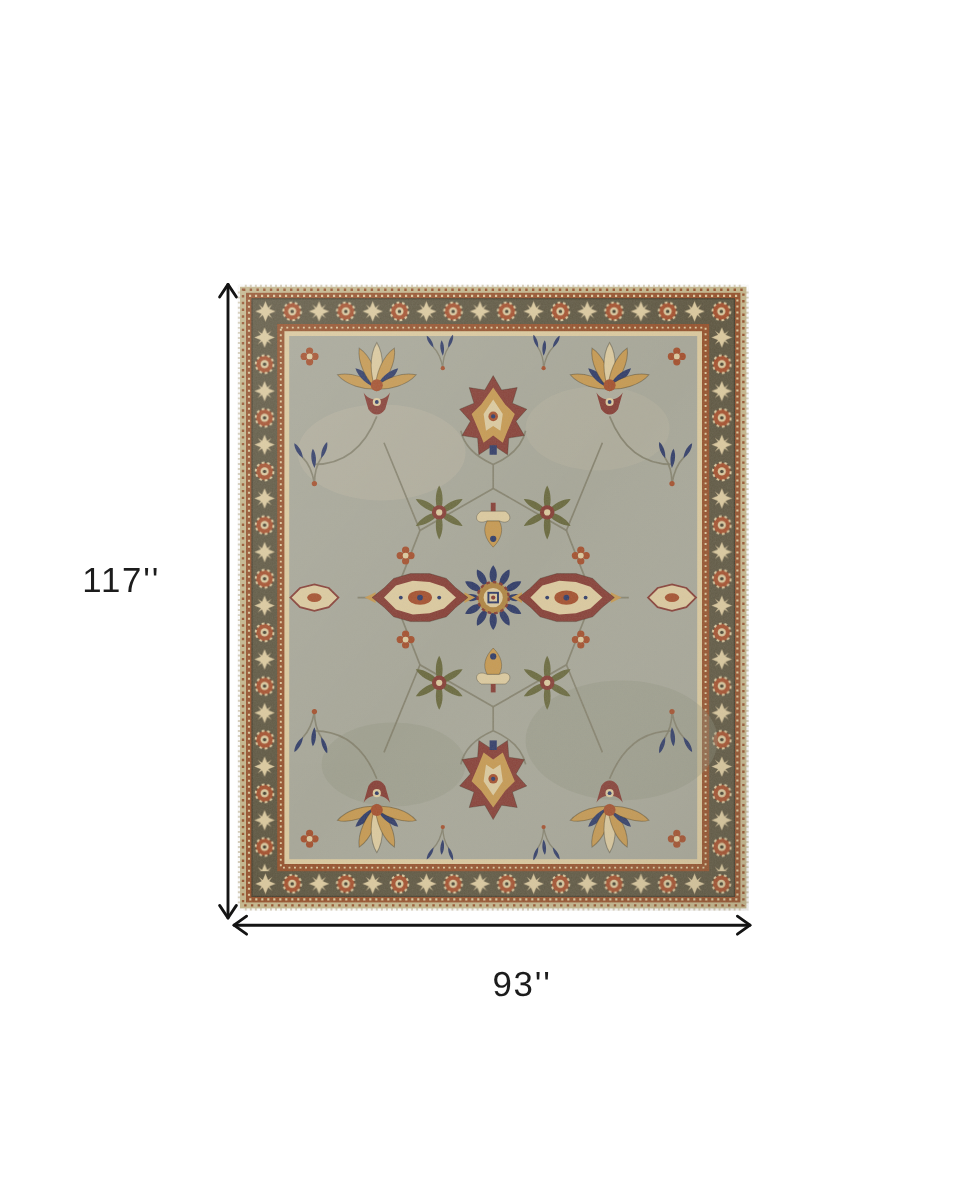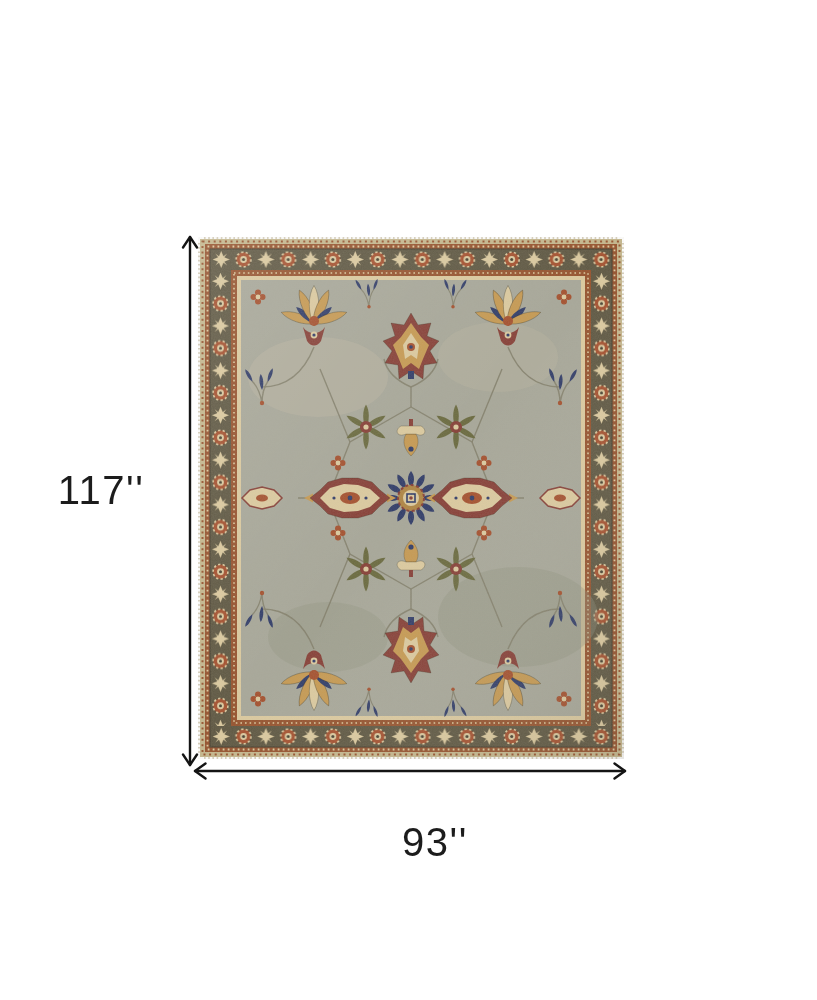--- a/index.html
+++ b/index.html
@@ -8,24 +8,24 @@
     background:var(--background,#fff);
     font-family:"Liberation Sans", sans-serif;
   }
   .rug{position:absolute;left:198px;top:237px;}
   .dim{position:absolute;}
   .dim-v{left:179px;top:234px;}
   .dim-h{left:192px;top:758px;}
   .dim-stroke{stroke:var(--dimension-line,#141414);stroke-width:2.4;fill:none;stroke-linecap:round;stroke-linejoin:round;}
   .dim-label{
     position:absolute;width:116px;text-align:center;
-    color:var(--label-text,#1c1c1c);font-size:40px;letter-spacing:1.5px;font-weight:400;
+    color:var(--label-text,#1c1c1c);font-size:29px;letter-spacing:1.5px;font-weight:400;
   }
   .label-h{left:43px;top:468px;}
-  .label-w{left:377px;top:805px;margin-top:15px;}
+  .label-w{left:377px;top:805px;}
   
   .fG{fill:var(--gold);}  .fC{fill:var(--cream);}  .fN{fill:var(--navy);}
   .fB{fill:var(--burgundy);} .fR{fill:var(--red-rust);} .fO{fill:var(--olive-leaf);}
   .fT{fill:var(--tan);}
   .fill-field{fill:var(--field);}
   .fill-olive{fill:var(--border-olive);stroke:var(--border-olive-dark);stroke-width:1;}
   .fill-rust{fill:var(--guard-rust);}
   .fill-cream{fill:var(--cream);}
   .fill-creamD{fill:var(--cream-dark);}
   .vine{stroke:var(--vine);stroke-width:1.4;fill:none;opacity:.9;}

